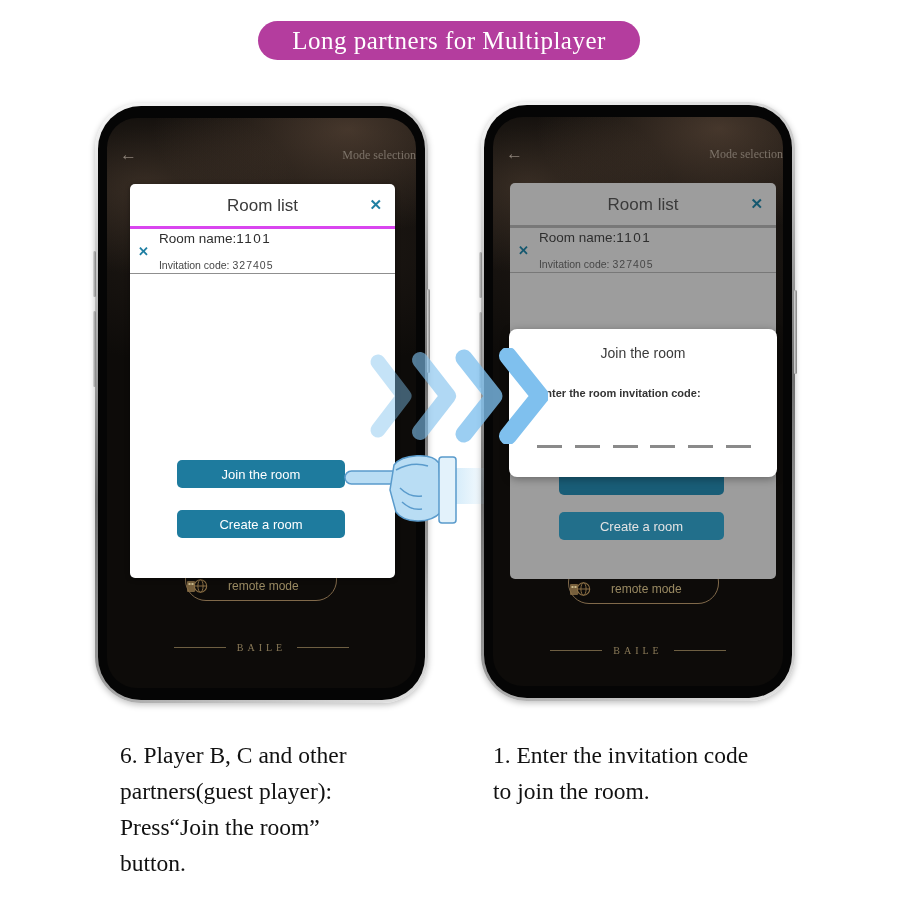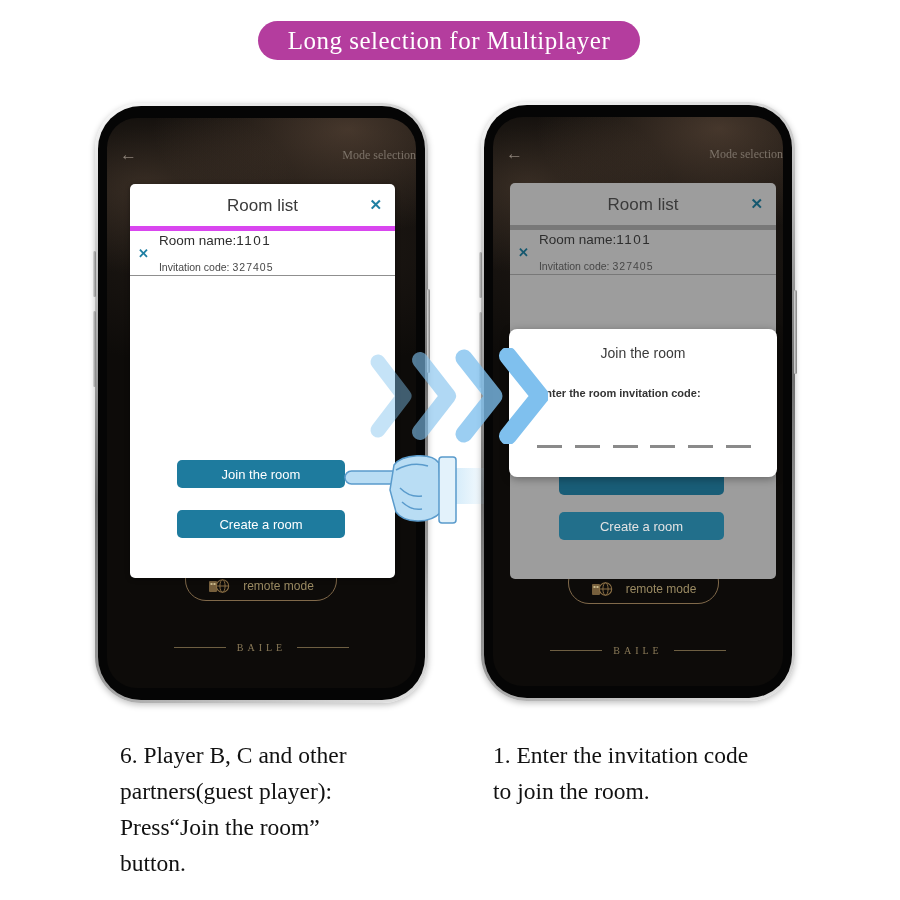--- a/index.html
+++ b/index.html
@@ -32,21 +32,21 @@
   
   .nav{position:absolute;top:24px;left:0;right:0;height:26px;}
   .back{position:absolute;left:13px;top:0;color:#8d8379;font-size:17px;line-height:26px;}
   .navtitle{display:block;text-align:right;color:#7c7268;font-size:12px;line-height:26px;font-family:Liberation Serif, serif;}
   
   .panel{position:absolute;border-radius:5px;z-index:2;}
   .panel.light{background:#ffffff;box-shadow:0 1px 5px rgba(0,0,0,.4);}
   .panel.dim{background:#9d9d9d;}
   .phone1 .panel{left:23px;top:66px;width:265px;height:394px;}
   .phone2 .panel{left:17px;top:66px;width:266px;height:396px;}
-  .panel-header{position:relative;height:42px;border-bottom:5px solid #d946ef;}
+  .panel-header{position:relative;height:42px;border-bottom:3px solid #d946ef;}
   .panel.dim .panel-header{border-bottom-color:#787878;}
   .panel-title{display:block;text-align:center;line-height:44px;font-size:17px;color:#3a3a3a;}
   .panel-close{position:absolute;right:13px;top:12px;font-size:15px;font-weight:bold;color:#1f7fa3;cursor:pointer;}
   .panel.dim .panel-close{color:#15586f;}
   .room-row{display:flex;align-items:center;height:44px;border-bottom:1px solid #8f8f8f;}
   .panel.dim .room-row{border-bottom-color:#787878;}
   .row-x{color:#1f7fa3;font-size:13px;font-weight:bold;margin:0 10px 0 8px;}
   .panel.dim .row-x{color:#15586f;}
   .row-name{font-size:13.5px;color:#2e2e2e;}
   .row-name .val{letter-spacing:1.5px;margin-top:13px;}
@@ -61,21 +61,21 @@
   .phone2 .create-btn-dim{left:66px;top:395px;width:165px;height:28px;background:#226f8b;color:#e3e3e3;z-index:3;}
   
   .dialog{position:absolute;left:16px;top:212px;width:268px;height:148px;background:#fff;
     border-radius:8px;z-index:4;box-shadow:0 2px 8px rgba(0,0,0,.35);}
   .dialog-title{display:block;text-align:center;margin-top:16px;font-size:14px;color:#3a3a3a;}
   .dialog-prompt{position:absolute;left:29px;top:58px;font-size:11px;font-weight:600;color:#333;}
   .code-slots{position:absolute;left:28px;right:26px;top:116px;display:flex;justify-content:space-between;}
   .code-dash{width:25px;height:2.5px;background:#8a8a8a;display:inline-block;}
   
   .remote-btn{position:absolute;border:1px solid #80694a;border-radius:21px;z-index:1;
-    display:flex;align-items:center;justify-content:center;gap:13px;
+    display:flex;align-items:center;gap:20px;
     color:#9a8a62;font-size:12px;box-sizing:border-box;padding-top:12px;}
   .phone1 .remote-btn{left:78px;top:440px;width:152px;height:43px;}
   .phone2 .remote-btn{left:75px;top:444px;width:151px;height:43px;}
   .brand{position:absolute;left:0;right:0;display:flex;align-items:center;justify-content:center;gap:11px;}
   .phone1 .brand{top:524px;}
   .phone2 .brand{top:528px;}
   .bline{width:52px;height:1px;background:#6e5f42;}
   .btext{font-family:"Liberation Serif", serif;font-size:10px;letter-spacing:4px;color:#8a7a58;}
   
   .chevrons{position:absolute;left:366px;top:348px;z-index:10;}
@@ -84,21 +84,21 @@
     background:linear-gradient(90deg,rgba(135,200,240,.6),rgba(135,200,240,.08));}
   
   .caption{position:absolute;font-family:"Liberation Serif", serif;font-size:23.5px;
     line-height:36px;color:#111;white-space:pre-line;}
   .cap1{left:120px;top:737px;width:310px;}
   .cap2{left:493px;top:737px;width:340px;}
 </style>
 </head>
 <body>
 
-<div class="banner">Long selection for Multiplayer</div>
+<div class="banner">Long partners for Multiplayer</div>
 
 <div class="phone phone1">
   <div class="sbtn" style="left:-2px;top:148px;width:3px;height:46px;"></div>
   <div class="sbtn" style="left:-2px;top:208px;width:3px;height:76px;"></div>
   <div class="sbtn" style="right:-2px;top:186px;width:3px;height:84px;"></div>
   <div class="bezel">
     <div class="screen">
       <div class="nav">
         <span class="back">←</span>
         <span class="navtitle">Mode selection</span>

